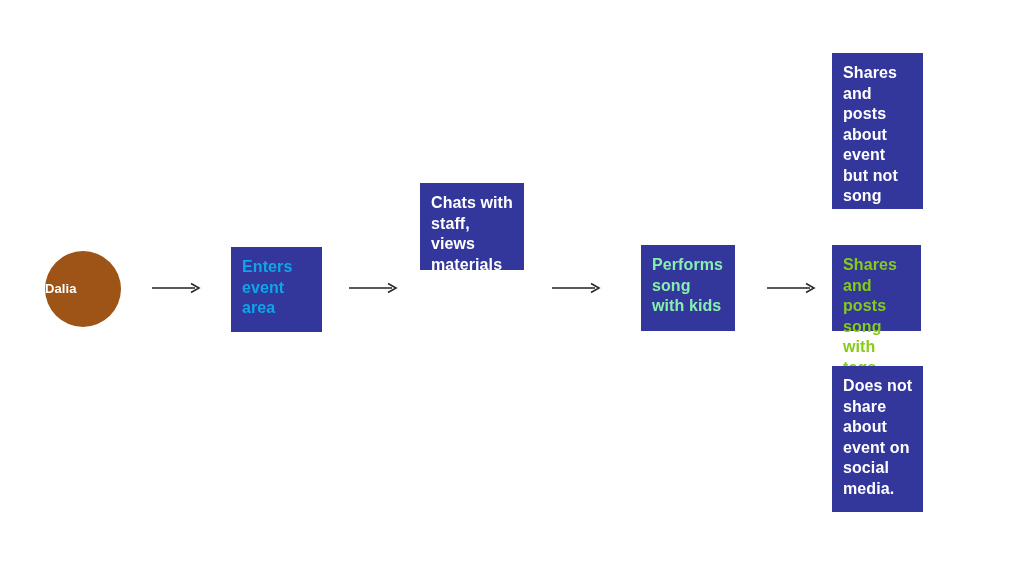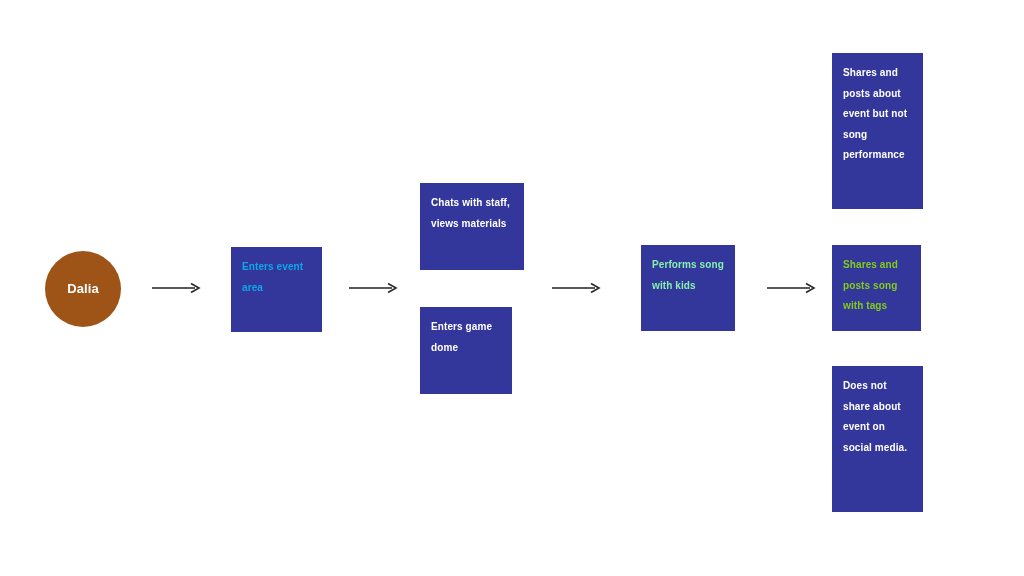--- a/index.html
+++ b/index.html
@@ -16,36 +16,36 @@
     width: 1024px;
     height: 576px;
     background: var(--bg, #ffffff);
     overflow: hidden;
   }
   .node {
     position: absolute;
     box-sizing: border-box;
     color: #ffffff;
     font-weight: bold;
-    font-size: 10px;
+    font-size: 16px;
     line-height: 20.5px;
     letter-spacing: 0.1px;
     word-break: break-word;
     overflow-wrap: anywhere;
   }
   .node-box {
     background: #33379B;
     padding: 10px 9px 10px 11px;
   }
   .node-circle {
     background: #9D5416;
     border-radius: 50%;
     display: flex;
     align-items: center;
-    justify-content: center;
+    justify-content: flex-start;
     text-align: center;
     font-size: 13px;
   }
   .arrow {
     position: absolute;
     height: 12px;
     display: block;
   }
   .arrow svg {
     display: block;
@@ -76,23 +76,20 @@
     <svg width="48" height="12" viewBox="0 0 48 12" aria-hidden="true">
       <line x1="0" y1="6" x2="43" y2="6" stroke="#595959" stroke-width="2"></line>
       <path d="M39 1.5 L47 6 L39 10.5" fill="none" stroke="#2b2b2b" stroke-width="1.6"></path>
     </svg>
   </span>
 
   <div class="node node-box" style="left: 420px; top: 183px; width: 104px; height: 87px; background: rgb(51, 55, 155); color: rgb(255, 255, 255);">
     <span>Chats with staff, views materials</span>
   </div>
 
-  <div class="node node-box" style="left: 420px; top: 307px; width: 92px; height: 87px; background: rgb(51, 55, 155); color: rgb(255, 255, 255);">
-    <span>Enters game dome</span>
-  </div>
 
   <span class="arrow" style="left:552px; top:282px; width:48px;">
     <svg width="48" height="12" viewBox="0 0 48 12" aria-hidden="true">
       <line x1="0" y1="6" x2="43" y2="6" stroke="#595959" stroke-width="2"></line>
       <path d="M39 1.5 L47 6 L39 10.5" fill="none" stroke="#2b2b2b" stroke-width="1.6"></path>
     </svg>
   </span>
 
   <div class="node node-box" style="left: 641px; top: 245px; width: 94px; height: 86px; background: rgb(51, 55, 155); color: #86efac;">
     <span>Performs song with kids</span>

